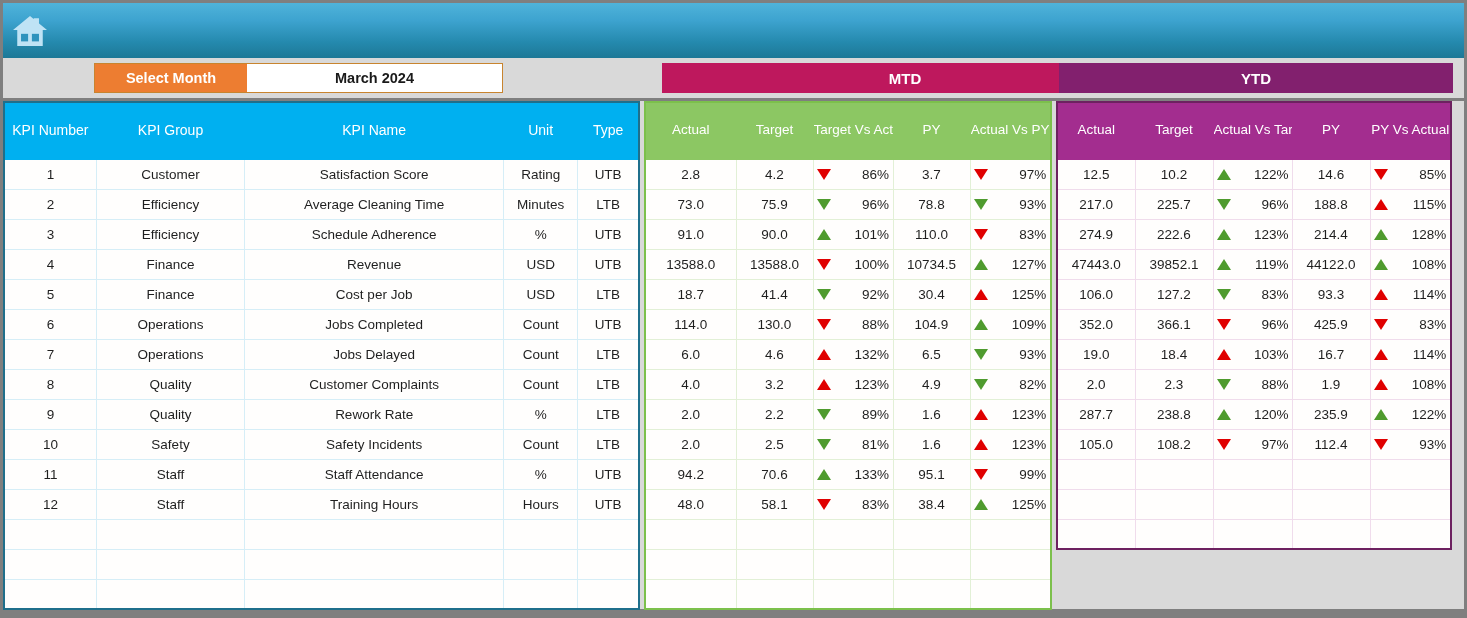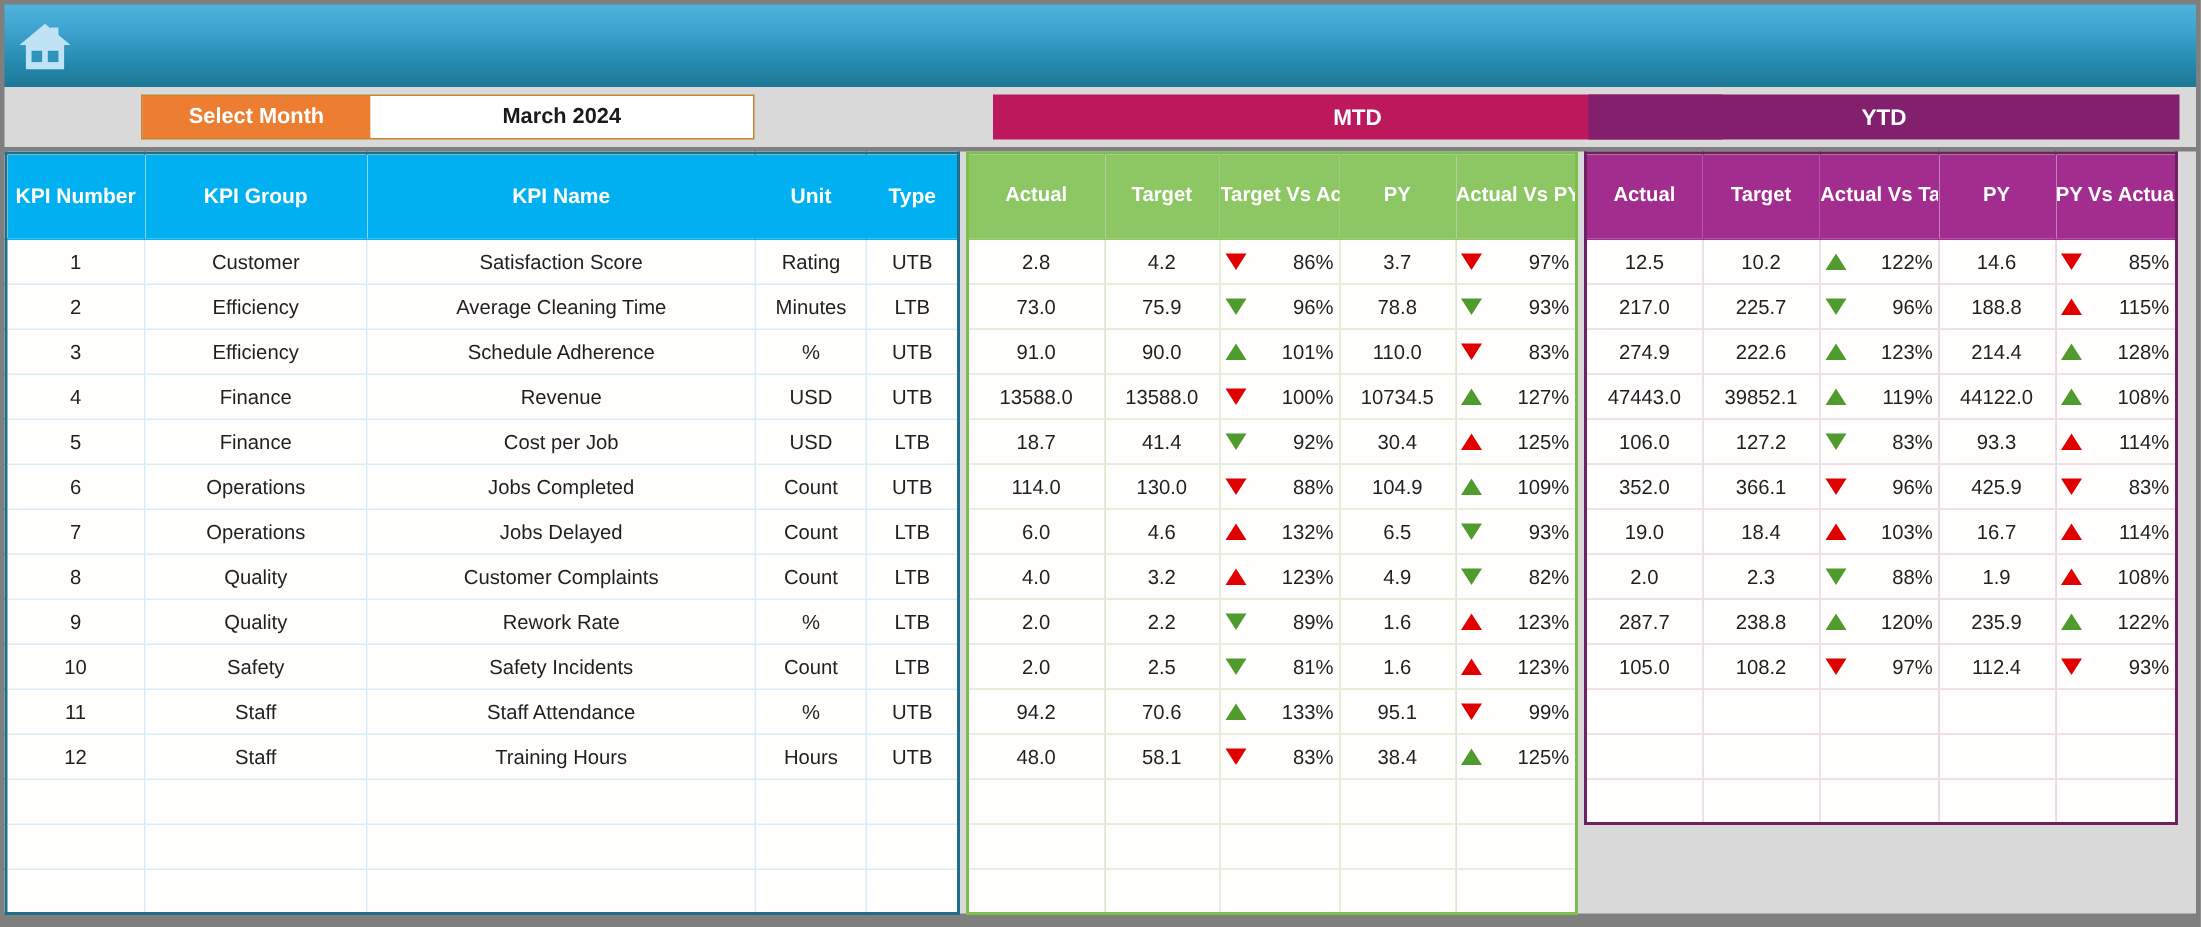--- a/index.html
+++ b/index.html
@@ -94,21 +94,21 @@
   th, td {
     text-align: center;
     vertical-align: middle;
     font-size: 13.5px;
     color: #1f1f1f;
     height: 30px;
     background: #fffefd;
     overflow: hidden;
     white-space: nowrap;
   }
-  th { color: #ffffff; font-weight: bold; height: 57px; line-height: 1.08; }
+  th { color: #ffffff; font-weight: normal; height: 57px; line-height: 1.08; }
 
   
   .tbl-left {
     width: 637px;
     border: 2px solid #1f6f8b;
     background: #ffffff;
   }
   .tbl-left th { background: #00b0f0; border: 1px solid #00b0f0; font-size: 14px; }
   .tbl-left td { border: 1px solid #d6eef7; }
   .tbl-left td.num { border-left: none; }

